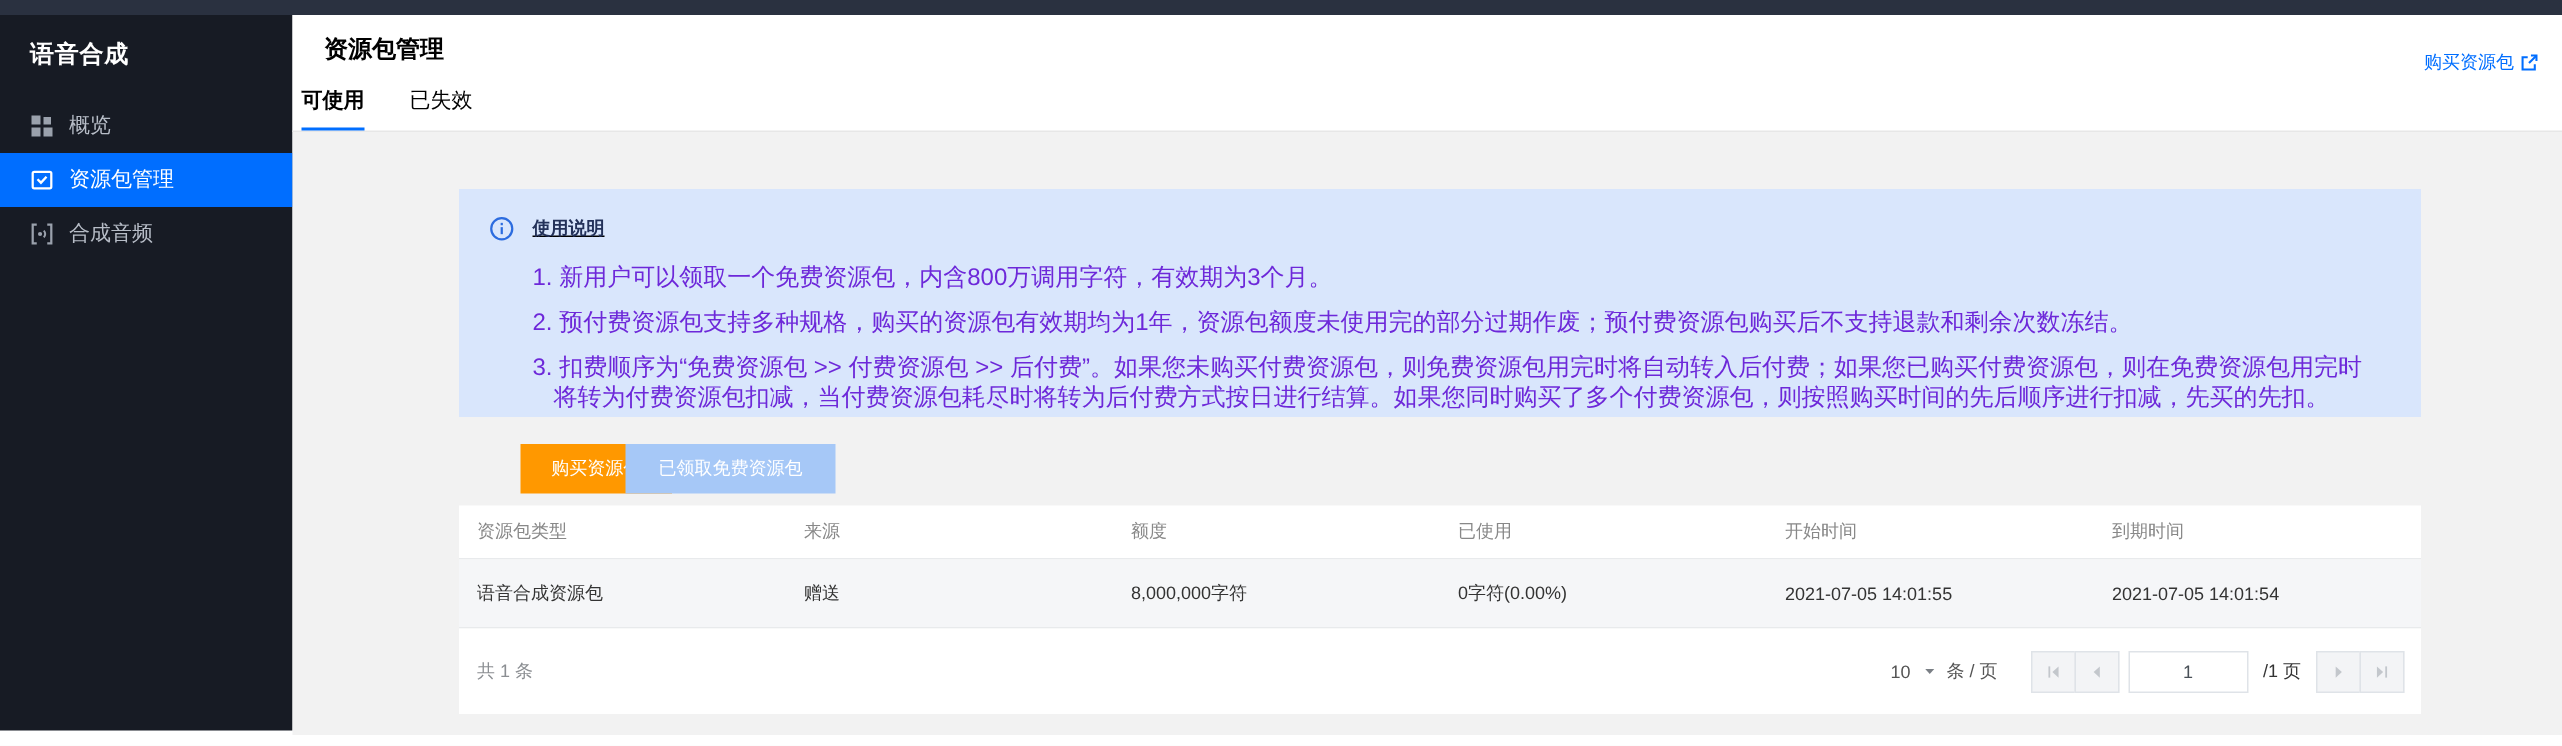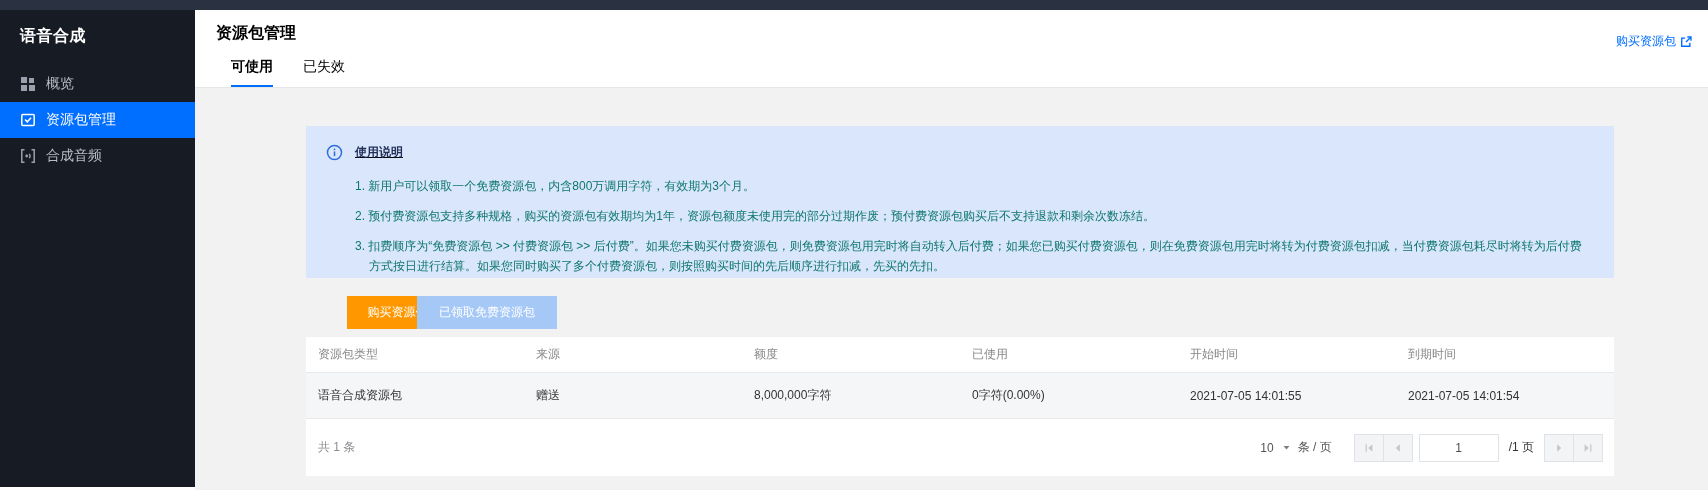--- a/index.html
+++ b/index.html
@@ -16,36 +16,36 @@
   .sidebar { position:absolute; left:0; top:10px; width:195px; height:477px; background:#171b24; }
   .sidebar-title { padding:16px 0 0 20px; height:56px; color:#fff; font-size:16px; font-weight:bold; letter-spacing:.5px; }
   .side-item { height:36px; display:flex; align-items:center; padding-left:20px; color:#b7bdc7; font-size:14px; cursor:pointer; }
   .side-item .ic { width:16px; height:16px; margin-right:10px; display:inline-flex; color:#9aa1ac; }
   .side-item.active { background:#006eff; color:#fff; }
   .side-item.active .ic { color:#fff; }
 
   
   .page-header { position:absolute; left:195px; top:10px; width:1513px; height:78px; background:#fff; border-bottom:1px solid #e7e7e7; }
   .page-title { position:absolute; left:21px; top:13px; font-size:16px; font-weight:bold; color:#000; }
-  .tabs { position:absolute; left:36px; bottom:0; display:flex; }
+  .tabs { position:absolute; left:6px; bottom:0; display:flex; }
   .tab { position:relative; font-size:14px; color:#000; padding-bottom:11px; margin-right:30px; cursor:pointer; }
   .tab.active { font-weight:bold; }
   .tab.active::after { content:""; position:absolute; left:0; right:0; bottom:0; height:2px; background:#006eff; }
   .billing-link { position:absolute; right:16px; top:23px; display:flex; align-items:center; gap:4px; color:#006eff; font-size:12px; cursor:pointer; }
 
   
   .main { position:absolute; left:195px; top:88px; width:1513px; height:402px; background:#f2f2f2; }
 
   
   .notice { position:absolute; left:111px; top:38px; width:1308px; height:152px; background:#d9e6fc; padding:18px 28px 0 20px; }
   .notice-head { display:flex; align-items:center; margin-bottom:15px;text-decoration:underline; }
   .notice-head .ic { width:17px; height:17px; margin-right:12px; display:inline-flex; }
   .notice-title { font-size:12px; font-weight:bold; color:#233159; }
   .notice-list { padding-left:29px; }
-  .notice-item { font-size:12px; color:#0f766e; line-height:20px; margin-bottom:10px; padding-left:14px; text-indent:-14px; }
+  .notice-item { font-size:16px; color:#6d28d9; line-height:20px; margin-bottom:10px; padding-left:14px; text-indent:-14px; }
 
   
   .btn { position:absolute; top:208px; height:33px; border:none; font-size:12px; color:#fff; cursor:pointer; font-family:inherit; }
   .btn-buy { left:112px; width:101px; background:#ff9800;margin-left:40px; }
   .btn-claimed { left:222px; width:140px; background:#a6c8f7; cursor:default; }
 
   
   .card { position:absolute; left:111px; top:249px; width:1308px; background:#fff; }
   .t-head { display:flex; height:36px; align-items:center; border-bottom:1px solid #e8eaec;font-family:Liberation Serif, serif; }
   .t-head .cell { color:#888; }

